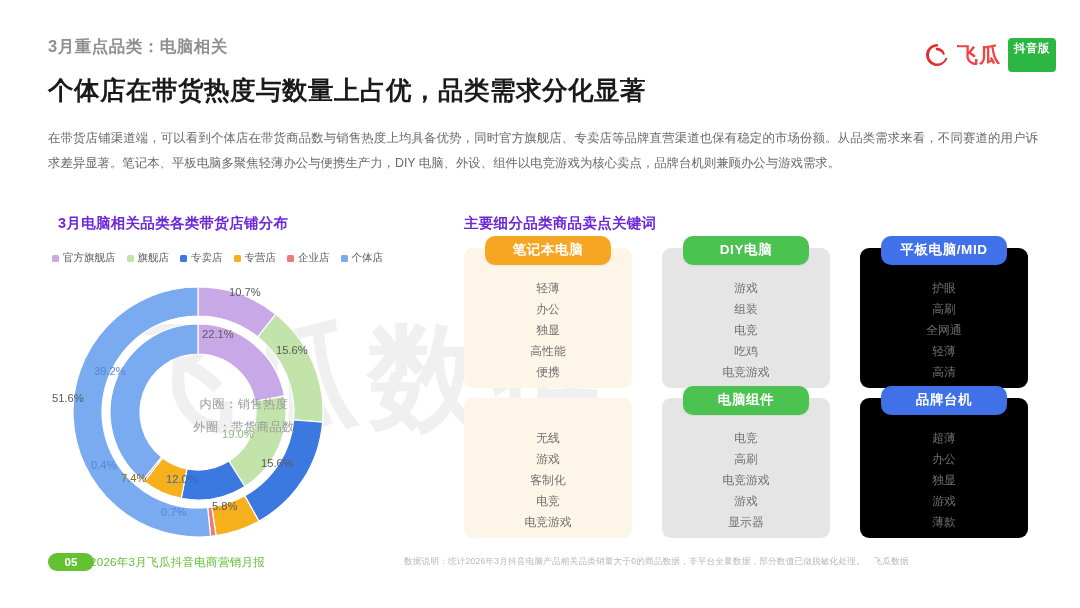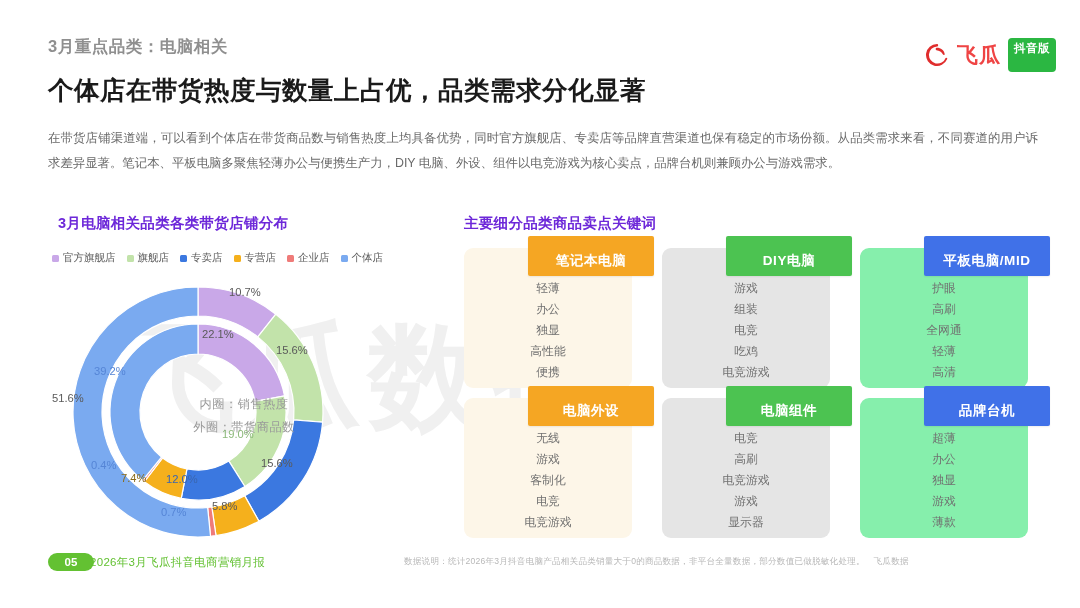--- a/index.html
+++ b/index.html
@@ -108,32 +108,31 @@
     grid-template-rows: 140px 140px;
     column-gap: 30px; row-gap: 10px;
   }
   .card {
     position: relative; border-radius: 9px;
     padding-top: 30px;
     display: flex; flex-direction: column; align-items: center;
   }
   .card.orange { background: #fdf6e8; }
   .card.green  { background: #e5e5e5; }
-  .card.blue   { background: #86efac; }
+  .card.blue   { background: #000000; }
 
   .card-pill {
     position: absolute; top: -12px; left: 50%;
     transform: translateX(-50%);
     min-width: 126px; text-align: center;
-    padding: 16px 16px 6px;
-    border-radius: 2px;
+    padding: 5px 16px 6px;
+    border-radius: 10px;
     color: #ffffff; font-size: 13.5px; font-weight: 700;
     letter-spacing: .6px; white-space: nowrap;
     box-shadow: 0 1px 2px rgba(0,0,0,.07);
-    margin-left: 43px;
   }
   .card.orange .card-pill { background: #f5a623; }
   .card.green  .card-pill { background: #4cc351; }
   .card.blue   .card-pill { background: #4071e8; }
 
   .kw { font-size: 11.8px; color: #707070; line-height: 1.78; }
 
   
   .footer-badge {
     position: absolute; left: 48px; top: 553px;
@@ -280,21 +279,20 @@
     <div class="card blue">
       <div class="card-pill">平板电脑/MID</div>
       <div class="kw">护眼</div>
       <div class="kw">高刷</div>
       <div class="kw">全网通</div>
       <div class="kw">轻薄</div>
       <div class="kw">高清</div>
     </div>
 
     <div class="card orange">
-      <div class="card-pill">电脑外设</div>
       <div class="kw">无线</div>
       <div class="kw">游戏</div>
       <div class="kw">客制化</div>
       <div class="kw">电竞</div>
       <div class="kw">电竞游戏</div>
     </div>
 
     <div class="card green">
       <div class="card-pill">电脑组件</div>
       <div class="kw">电竞</div>

